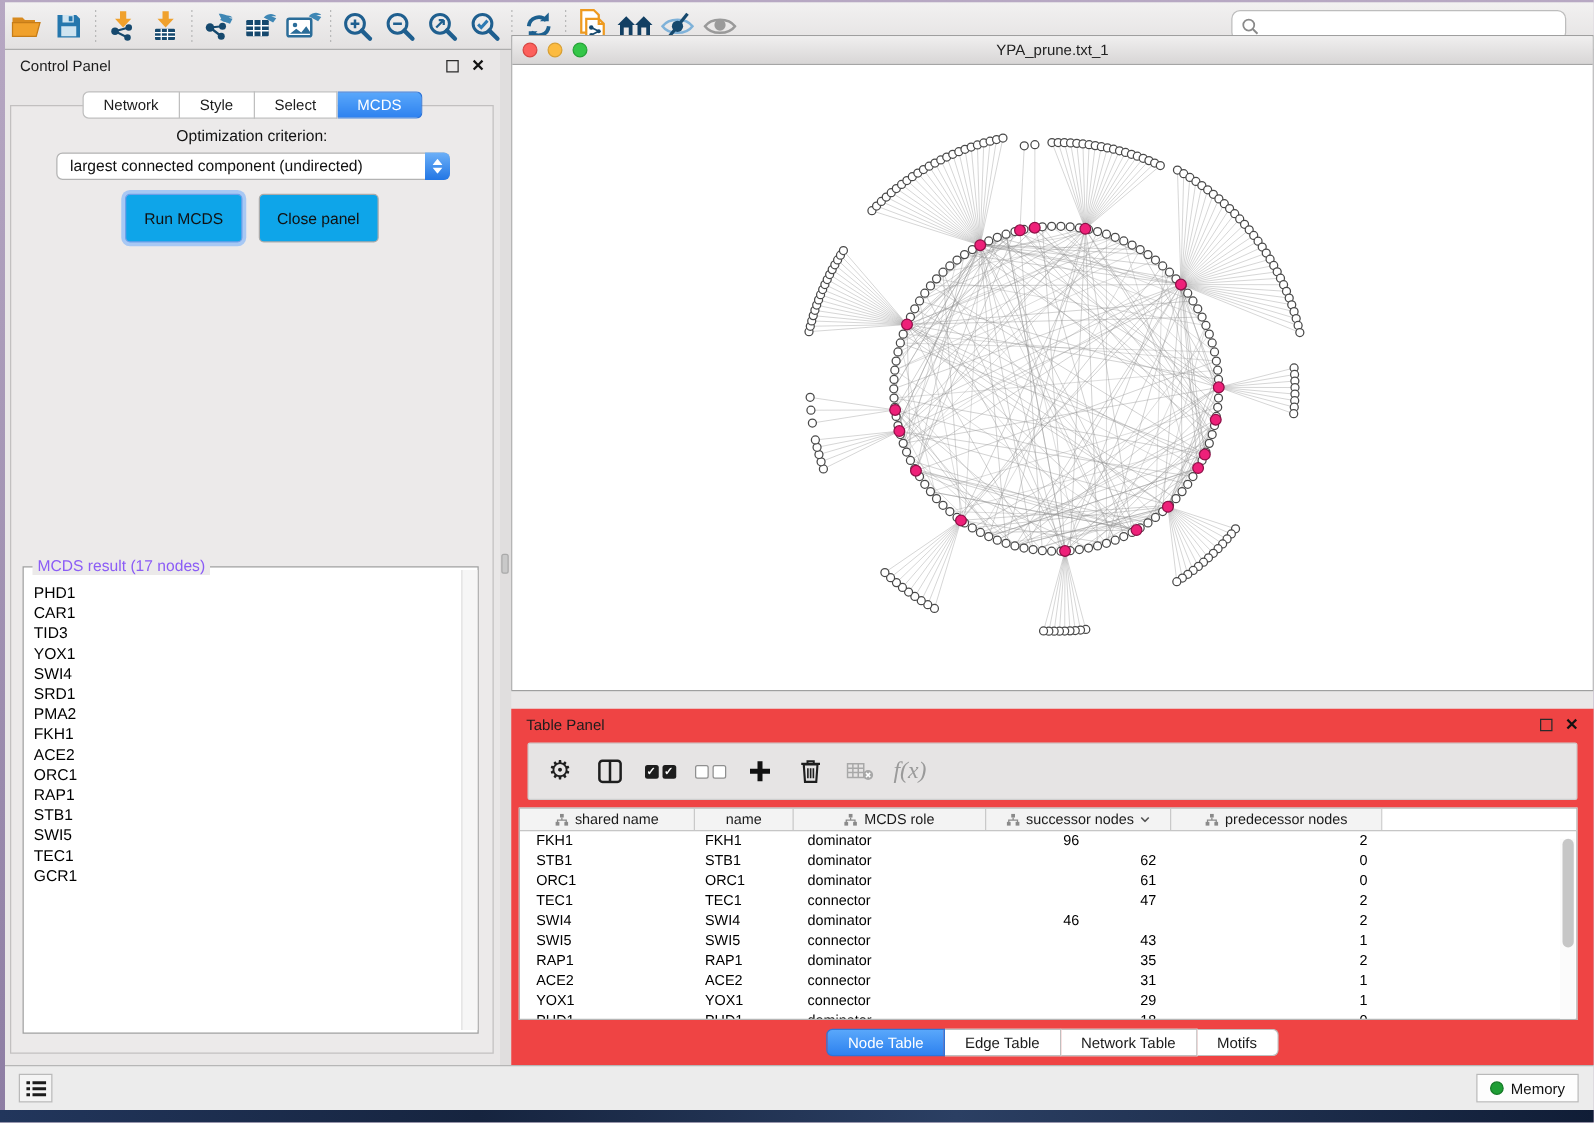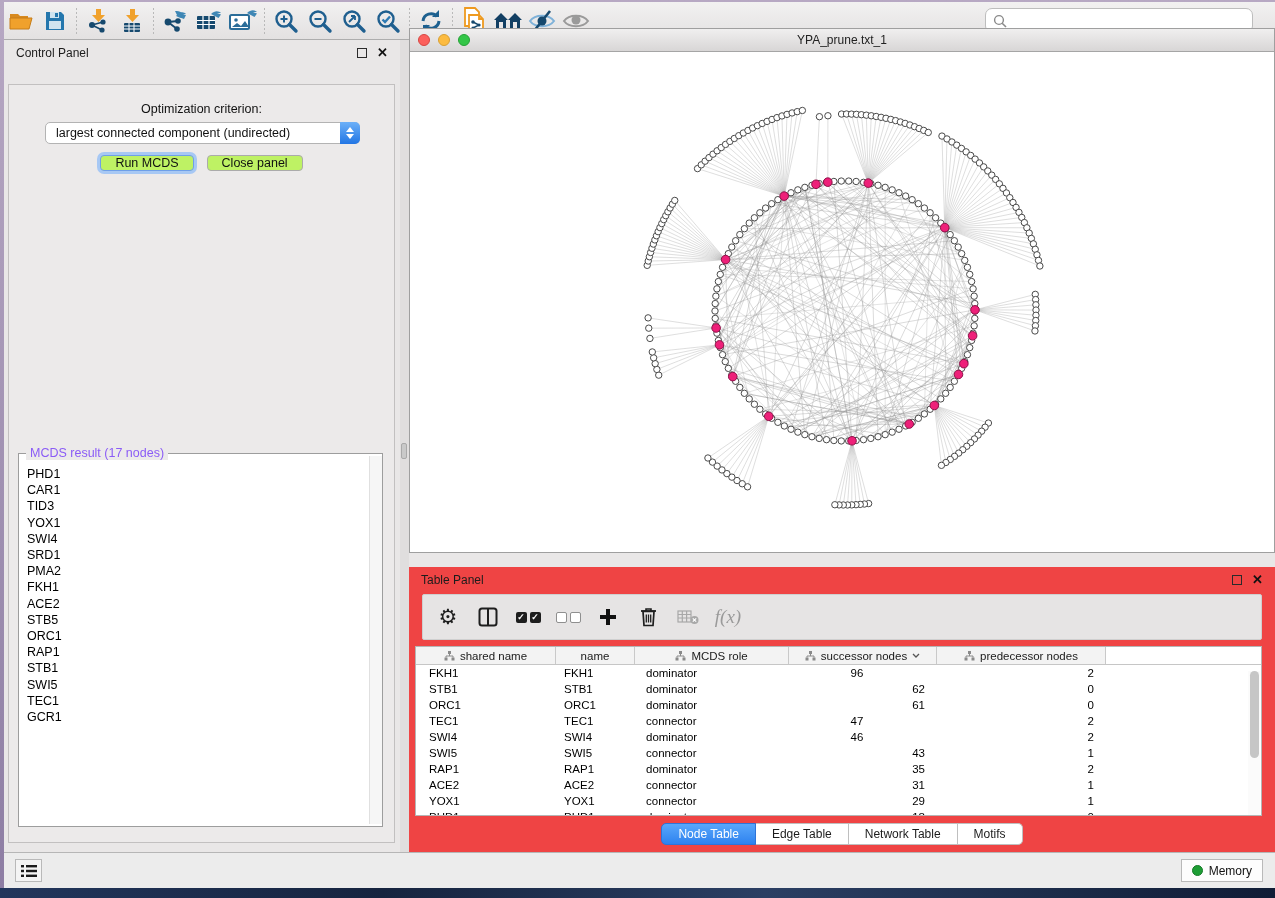--- a/index.html
+++ b/index.html
@@ -46,21 +46,21 @@
     font-size:12.5px; color:#111; }
   #opt-select { position:absolute; left:36px; top:37px; width:315px; height:22px;
     background:#fff; border:1px solid #b3b3b3; border-radius:5px;
     display:flex; align-items:center; font-size:12.5px; color:#111; }
   #opt-select .sel-text { flex:1; padding-left:10px; white-space:nowrap; overflow:hidden; }
   #opt-select .sel-stepper { width:20px; height:22px; margin-right:-1px;
     background:linear-gradient(#6cb0f8,#2276e4); border-radius:0 5px 5px 0;
     display:flex; flex-direction:column; align-items:center; justify-content:center; gap:2px; }
   #btn-row { position:absolute; top:70px; left:0; right:0; height:24px;
     display:flex; justify-content:center; gap:13px; }
-  .mac-btn { height:16px; background:#bef264; border:1px solid #ababab; border-radius:4px;
+  .mac-btn { height:39px; background:#0ea5e9; border:1px solid #ababab; border-radius:4px;
     font-size:12.5px; color:#111; padding:0 14px; display:flex; align-items:center; }
   .mac-btn.focused { border-color:#6f9fe8; box-shadow:0 0 0 3px #a7c8f4; }
 
   #mcds-box { position:absolute; left:9px; right:11px; top:368px; bottom:15px;
     background:#fff; border:1px solid #9d9d9d; }
   #mcds-legend { position:absolute; top:-8px; left:7px; background:#eceaea;
     padding:0 4px; font-size:12.5px; color:#8b5cf6; }
   #mcds-list { position:absolute; left:0; top:3px; right:14px; bottom:0;
     padding:9px 0 0 8px; font-size:12.5px; color:#000; line-height:16.2px; overflow:hidden; }
   #mcds-scroll { position:absolute; right:0; top:2px; bottom:2px; width:13px;
@@ -283,20 +283,26 @@
       <input id="search-input" placeholder="" style="">
     </div>
   </div>
 
   <div id="control-panel">
     <div class="panel-header">
       <span class="ph-title">Control Panel</span>
       <span class="float-box"></span>
       <span class="close-x">✕</span>
     </div>
+    <div id="cp-tabs">
+        <div class="seg-tab">Network</div>
+        <div class="seg-tab">Style</div>
+        <div class="seg-tab">Select</div>
+        <div class="seg-tab active">MCDS</div>
+      </div>
     <div id="cp-content">
       <div id="opt-label">Optimization criterion:</div>
       <div id="opt-select">
         <span class="sel-text">largest connected component (undirected)</span>
         <span class="sel-stepper">
           <svg width="8" height="5" viewBox="0 0 8 5">
               <path d="M4 0 L8 5 H0z" fill="#fff"></path>
             </svg>
           <svg width="8" height="5" viewBox="0 0 8 5">
               <path d="M4 5 L0 0 H8z" fill="#fff"></path>
@@ -312,21 +318,20 @@
         <div id="mcds-list">
             <div>PHD1</div>
             <div>CAR1</div>
             <div>TID3</div>
             <div>YOX1</div>
             <div>SWI4</div>
             <div>SRD1</div>
             <div>PMA2</div>
             <div>FKH1</div>
             <div>ACE2</div>
-            <div>STB5</div>
             <div>ORC1</div>
             <div>RAP1</div>
             <div>STB1</div>
             <div>SWI5</div>
             <div>TEC1</div>
             <div>GCR1</div>
           </div>
         <div id="mcds-scroll"></div>
       </div>
     </div>
@@ -1108,21 +1113,21 @@
             <div class="tcell" style="width: 140px; padding-left: 13px;">ORC1</div>
             <div class="tcell" style="width: 79px; padding-left: 8px;">ORC1</div>
             <div class="tcell" style="width: 154px; padding-left: 11px;">dominator</div>
             <div class="tcell" style="width: 148px; text-align: right; padding-right: 12px;">61</div>
             <div class="tcell" style="width: 169px; text-align: right; padding-right: 12px;">0</div>
           </div>
           <div class="tbl-row">
             <div class="tcell" style="width: 140px; padding-left: 13px;">TEC1</div>
             <div class="tcell" style="width: 79px; padding-left: 8px;">TEC1</div>
             <div class="tcell" style="width: 154px; padding-left: 11px;">connector</div>
-            <div class="tcell" style="width: 148px; text-align: center; padding-right: 12px;">47</div>
+            <div class="tcell" style="width: 148px; text-align: right; padding-right: 12px;">47</div>
             <div class="tcell" style="width: 169px; text-align: right; padding-right: 12px;">2</div>
           </div>
           <div class="tbl-row">
             <div class="tcell" style="width: 140px; padding-left: 13px;">SWI4</div>
             <div class="tcell" style="width: 79px; padding-left: 8px;">SWI4</div>
             <div class="tcell" style="width: 154px; padding-left: 11px;">dominator</div>
             <div class="tcell" style="width: 148px; text-align: center; padding-right: 12px;">46</div>
             <div class="tcell" style="width: 169px; text-align: right; padding-right: 12px;">2</div>
           </div>
           <div class="tbl-row">

